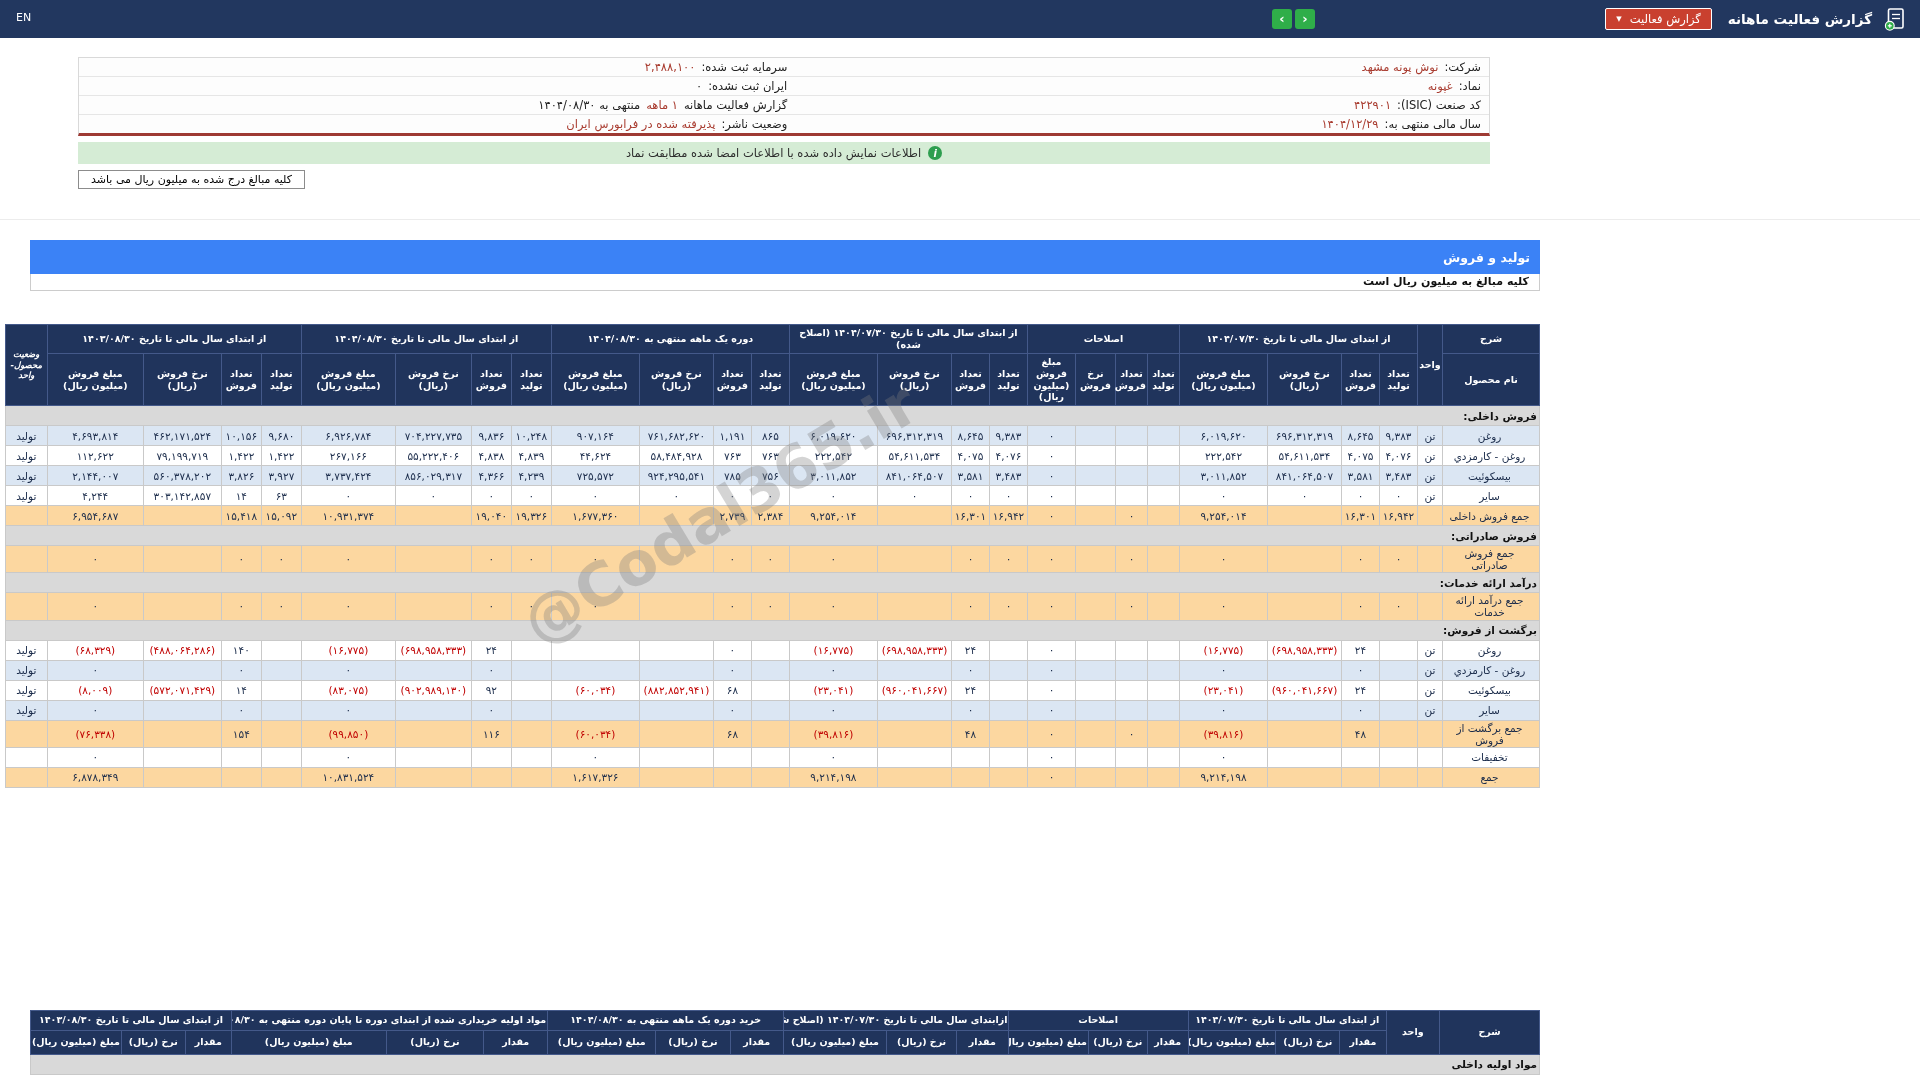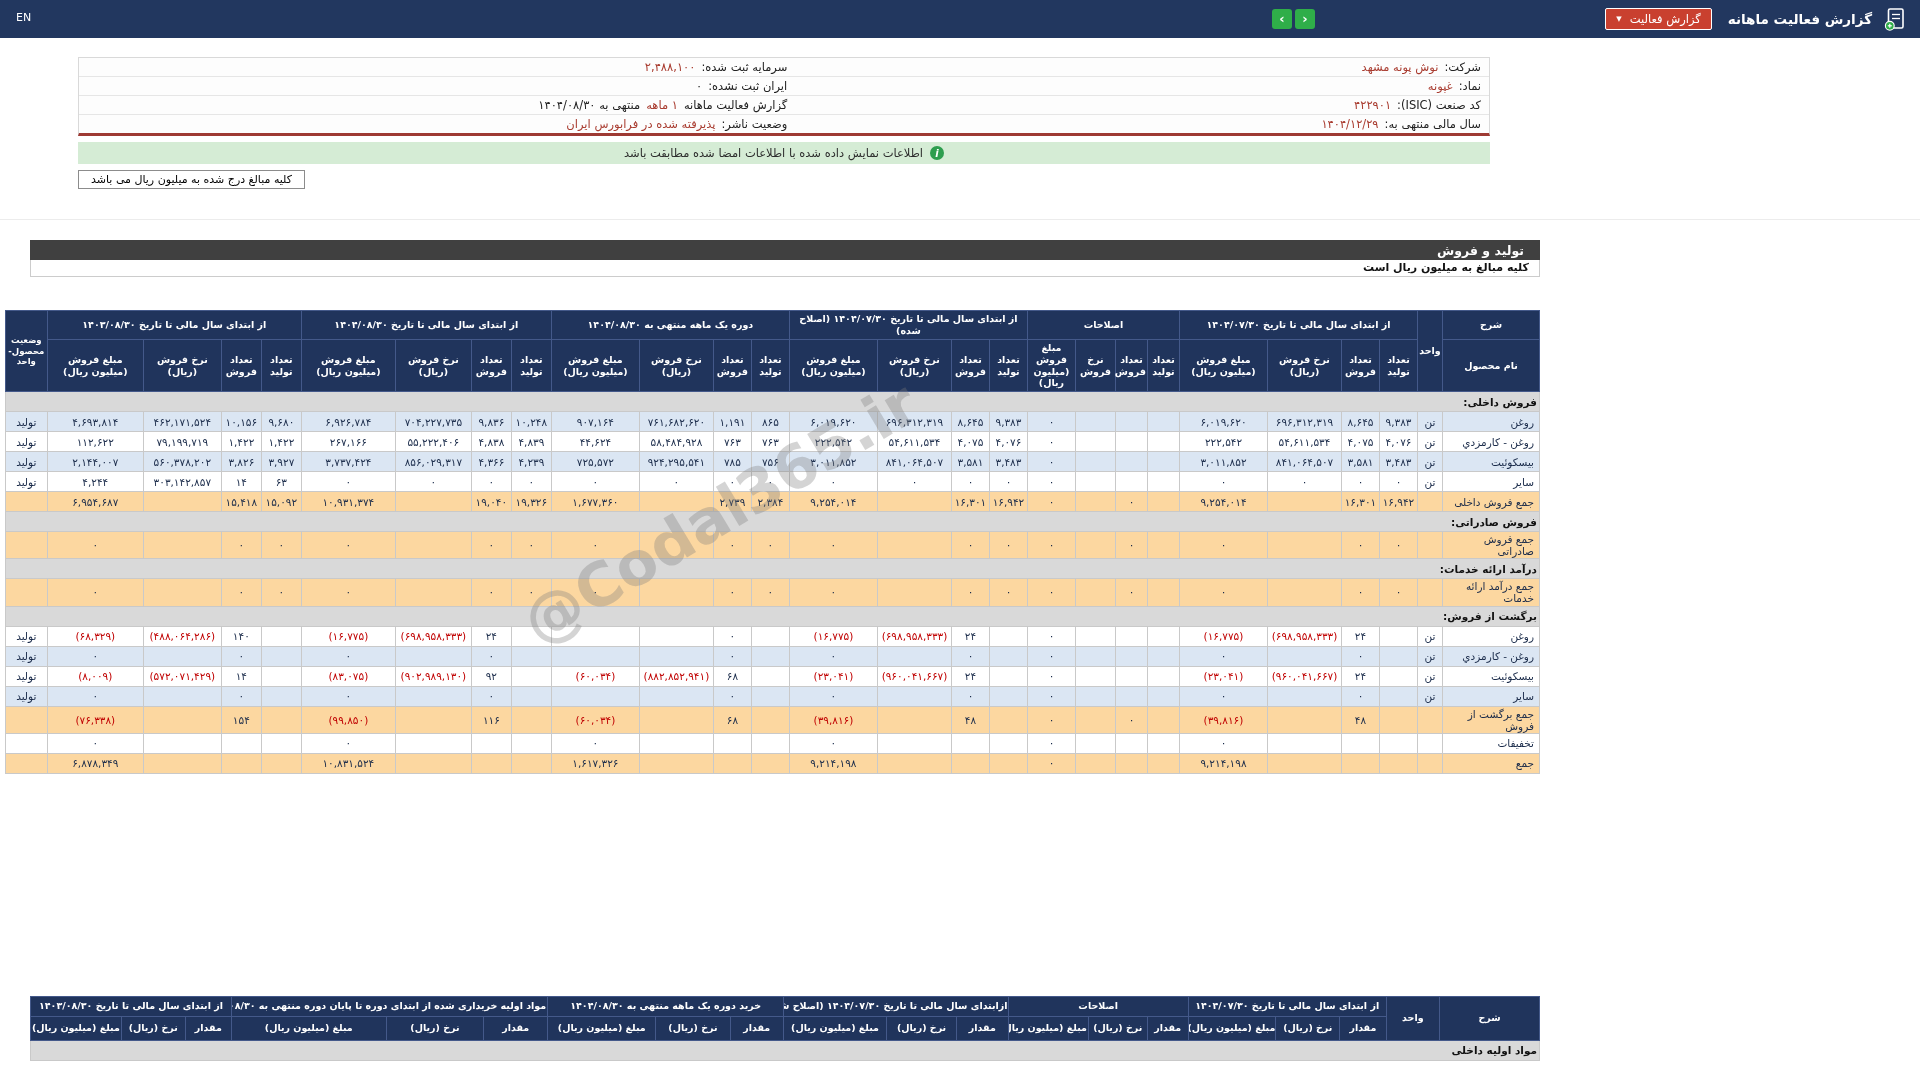--- a/index.html
+++ b/index.html
@@ -41,35 +41,35 @@
                font-size:10px; font-weight:bold; font-style:italic; display:flex;
                align-items:center; justify-content:center; flex:0 0 auto; }
   .note-wrap { margin:6px 430px 0 78px; }
   .amounts-note { width:fit-content; margin-left:0; margin-right:auto; border:1px solid #8c8c8c;
                   padding:2px 12px; font-size:11px; color:#000; background:#fff; }
   .page-sep { border-bottom:1px solid #ececec; margin-top:30px; }
 
   
   .section1 { margin:20px 380px 0 30px; }
   .section2 { margin:222px 380px 0 30px; }
-  .blue-bar { background:#404040; color:#fff; font-weight:bold; font-size:12.5px; height:20px;
-              display:flex; align-items:center; padding:0 16px; }
+  .blue-bar { background:#3b82f6; color:#fff; font-weight:bold; font-size:12.5px; height:34px;
+              display:flex; align-items:center; padding:0 10px; }
   .amounts-row { border:1px solid #ccc; border-top:none; font-size:11px; font-weight:bold;
                  padding:1px 10px; min-height:15px; line-height:14px; background:#fff; color:#111; }
   table { border-collapse:collapse; table-layout:fixed; width:100%; margin-top:33px; }
   .section2 table { margin-top:0; }
   thead th { background:#20345c; color:#fff; font-weight:bold; font-size:9.5px;
              border:1px solid #44598a; padding:2px 1px; line-height:1.25; }
   th.group-header { height:20px; }
   th.sub-header { height:24px; vertical-align:middle; }
-  th.status-header { font-size:8.5px; }
+  th.status-header { font-size:8.5px;font-style:italic; }
   #t2 thead th { white-space:nowrap; overflow:hidden; }
   tbody td { border:1px solid #c9c9c9; font-size:10.5px; text-align:center; height:20px;
              padding:1px 2px; white-space:nowrap; color:#1a2b4a; }
-  td.name-cell { text-align:right; padding-right:5px; white-space:normal; line-height:1.15; }
+  td.name-cell { padding-right:5px; white-space:normal; line-height:1.15; }
   td.section-label { text-align:right; font-weight:bold; color:#111; }
   tr.row-blue td { background:#dbe6f3; }
   tr.row-white td { background:#fff; }
   tr.row-total td { background:#fcd7a0; }
   tr.row-section td { background:#d9d9d9; height:20px; }
   td.neg { color:#c00000; }
 
   .watermark { position:absolute; top:478px; left:450px; width:540px; text-align:center;
                transform:rotate(-31deg); font-size:60px; font-weight:600; direction:ltr;
                color:rgba(125,125,125,0.33); pointer-events:none; z-index:5; white-space:nowrap; }
@@ -139,21 +139,21 @@
     </div>
     <div class="half l">
       <span class="lbl">وضعیت ناشر:</span>
       <span class="val">پذیرفته شده در فرابورس ایران</span>
     </div>
   </div>
 </div>
 
 <div class="green-bar">
   <span class="info-icon">i</span>
-  <span>اطلاعات نمایش داده شده با اطلاعات امضا شده مطابقت باشد</span>
+  <span>اطلاعات نمایش داده شده با اطلاعات امضا شده مطابقت نماد</span>
 </div>
 <div class="note-wrap">
   <div class="amounts-note">کلیه مبالغ درج شده به میلیون ریال می باشد</div>
 </div>
 <div class="page-sep"></div>
 
 <div class="section1">
   <div class="blue-bar">تولید و فروش</div>
   <div class="amounts-row">کلیه مبالغ به میلیون ریال است</div>
   <table id="t1">

